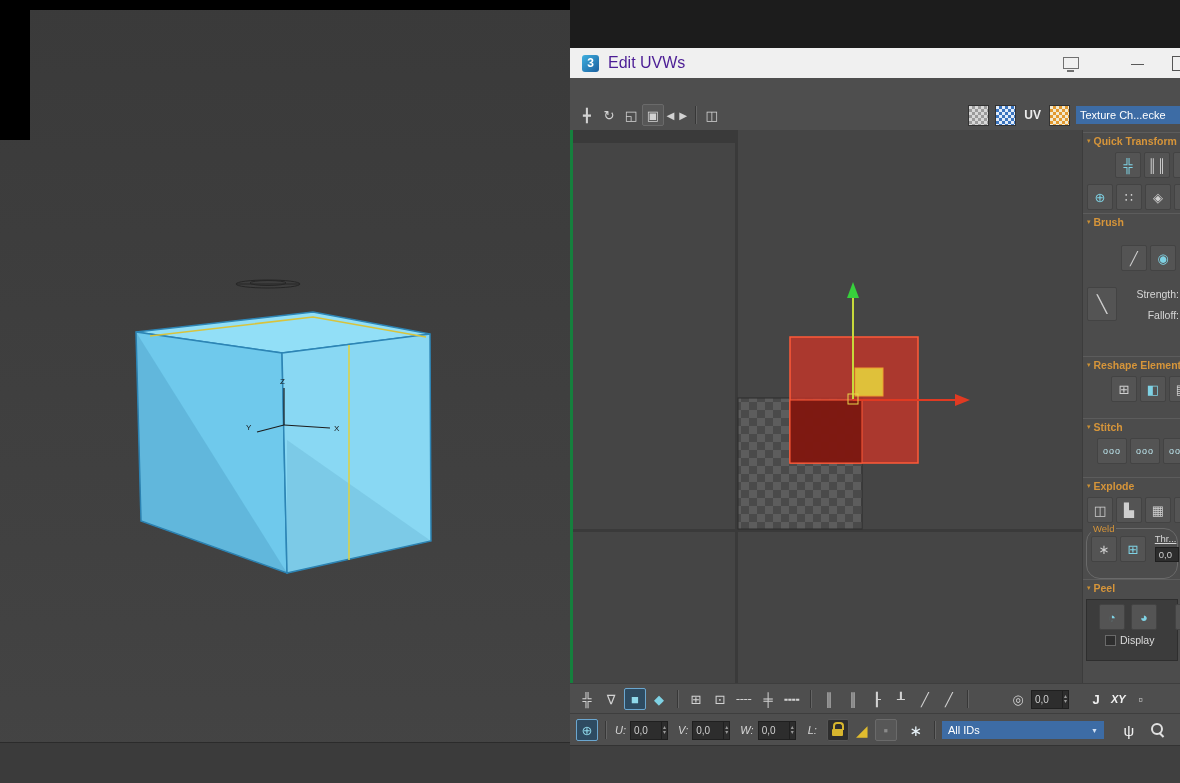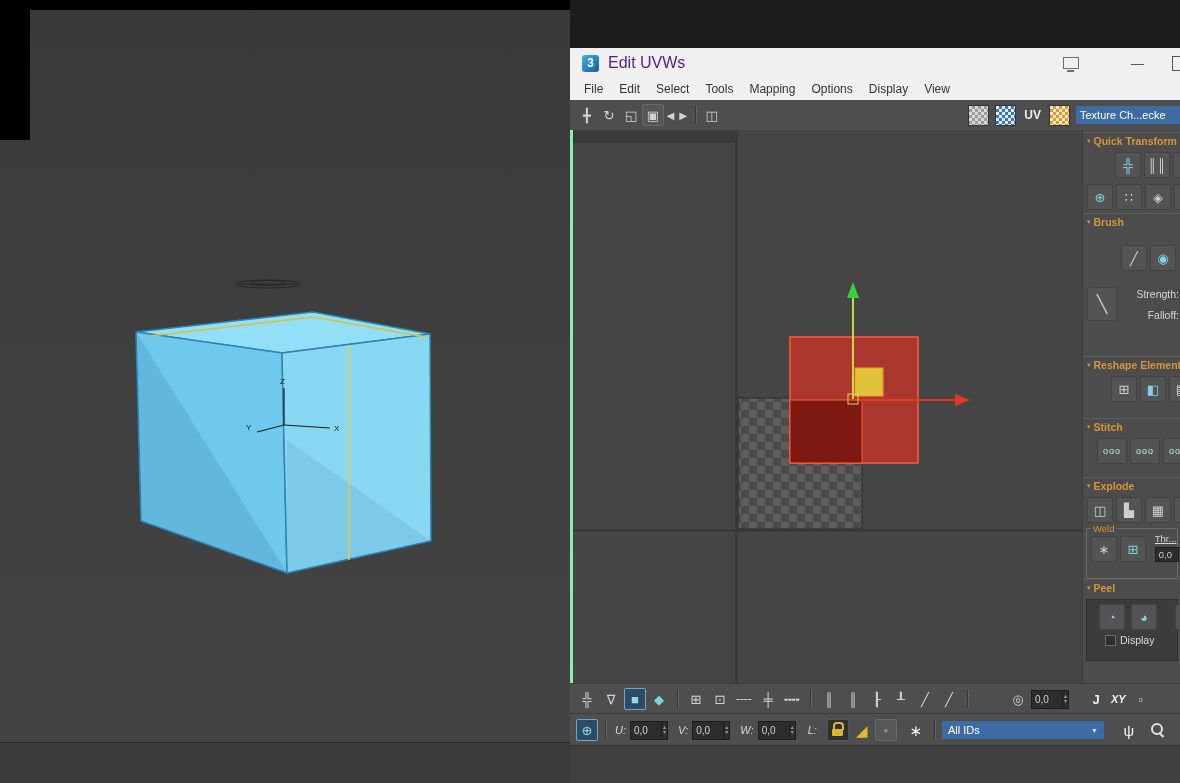--- a/index.html
+++ b/index.html
@@ -49,40 +49,40 @@
   .spacer{flex:none;}
 
   .checker-icon{width:19px;height:19px;flex:none;border:1px solid #333;margin-right:6px;}
   .chk-gray{background:repeating-conic-gradient(#9b9b9b 0 25%,#d8d8d8 0 50%) 0 0/6px 6px;}
   .chk-blue{background:repeating-conic-gradient(#3a74bf 0 25%,#e2ecf8 0 50%) 0 0/6px 6px;}
   .chk-orange{background:repeating-conic-gradient(#e2992f 0 25%,#f2ead0 0 50%) 0 0/6px 6px;}
   .uv-label{color:#ececec;font-size:12px;font-weight:bold;margin:0 8px 0 2px;}
   .texture-dd{height:18px;background:#3d6ca5;color:#fff;font-size:11px;display:flex;
               align-items:center;padding:0 4px;width:96px;flex:none;white-space:nowrap;overflow:hidden;}
 
-  .content{position:absolute;top:82px;left:0;right:0;height:553px;background:#86efac;}
+  .content{position:absolute;top:82px;left:0;right:0;height:553px;background:#15803d;}
   .canvas{position:absolute;left:3px;top:0;width:509px;height:553px;background:#3a3a3a;}
   .sidepanel{position:absolute;left:512px;top:0;right:0;height:553px;background:#4c4c4c;
              overflow:hidden;border-left:1px solid #3c3c3c;}
 
   
   .sec-header{height:16px;display:flex;align-items:center;padding-left:4px;
               border-top:1px solid #5c5c5c;color:#d6953a;font-size:10.5px;font-weight:bold;
               white-space:nowrap;}
   .sec-header .arr{font-size:7px;color:#c98f35;margin-right:3px;}
   .pnl-row{display:flex;align-items:center;padding:3px 0;gap:3px;}
   .pbtn{width:24px;height:24px;display:flex;align-items:center;justify-content:center;
         color:#cfcfcf;font-size:13px;background:#545454;border:1px solid #434343;
         border-radius:2px;flex:none;line-height:1;}
   .pbtn.teal{color:#7fd2e4;}
   .pbtn.big{width:28px;height:32px;font-size:17px;}
   .pbtn.stitchb{width:28px;font-size:9px;color:#bfe8f0;letter-spacing:1px;}
   .pl-col{flex:1;display:flex;flex-direction:column;gap:9px;}
   .pl-right{color:#d6d6d6;font-size:10.5px;text-align:right;white-space:nowrap;padding-right:1px;}
-  .groupbox{margin:2px 2px 0 3px;border:1px solid #6a6a6a;border-radius:2px;position:relative;
+  .groupbox{margin:2px 2px 0 3px;border:1px solid #6a6a6a;border-radius:14px;position:relative;
             padding:7px 2px 2px 2px;height:40px;}
   .gb-label{position:absolute;top:-6px;left:4px;background:#4c4c4c;padding:0 2px;
             color:#d6953a;font-size:9.5px;}
   .gb-thr{position:absolute;right:-2px;top:4px;display:flex;flex-direction:column;gap:3px;}
   .gb-thr .t1{color:#d6d6d6;font-size:9.5px;white-space:nowrap;text-decoration:underline;}
   .gb-thr .t2{color:#d0d0d0;font-size:9.5px;background:#2d2d2d;border:1px solid #1f1f1f;
               padding:1px 6px 1px 3px;}
   .inset{margin:3px 2px 0 3px;background:#3c3c3c;border:1px solid #2e2e2e;padding:4px 2px 2px 2px;height:54px;}
   .detach-row{display:flex;align-items:center;gap:4px;margin:4px 0 0 16px;color:#dcdcdc;font-size:10.5px;}
   .cb{width:9px;height:9px;background:#2e2e2e;border:1px solid #6a6a6a;flex:none;}
@@ -164,30 +164,20 @@
     <div class="titlebar">
       <div class="logo">3</div>
       <div class="title-text">Edit UVWs</div>
       <div class="tb-controls">
         <div class="win-icon"></div>
         <div class="min-glyph">—</div>
         <div class="max-icon"></div>
       </div>
     </div>
 
-    <div class="menubar">
-      <span class="menu-item">File</span>
-      <span class="menu-item">Edit</span>
-      <span class="menu-item">Select</span>
-      <span class="menu-item">Tools</span>
-      <span class="menu-item">Mapping</span>
-      <span class="menu-item">Options</span>
-      <span class="menu-item">Display</span>
-      <span class="menu-item">View</span>
-    </div>
 
     <div class="toolbar">
       <div class="ib">╋</div>
       <div class="ib">↻</div>
       <div class="ib">◱</div>
       <div class="ib boxed">▣</div>
       <div class="ib">◄►</div>
       <div class="sep"></div>
       <div class="ib">◫</div>
       <div class="spacer" style="margin-left:auto"></div>

